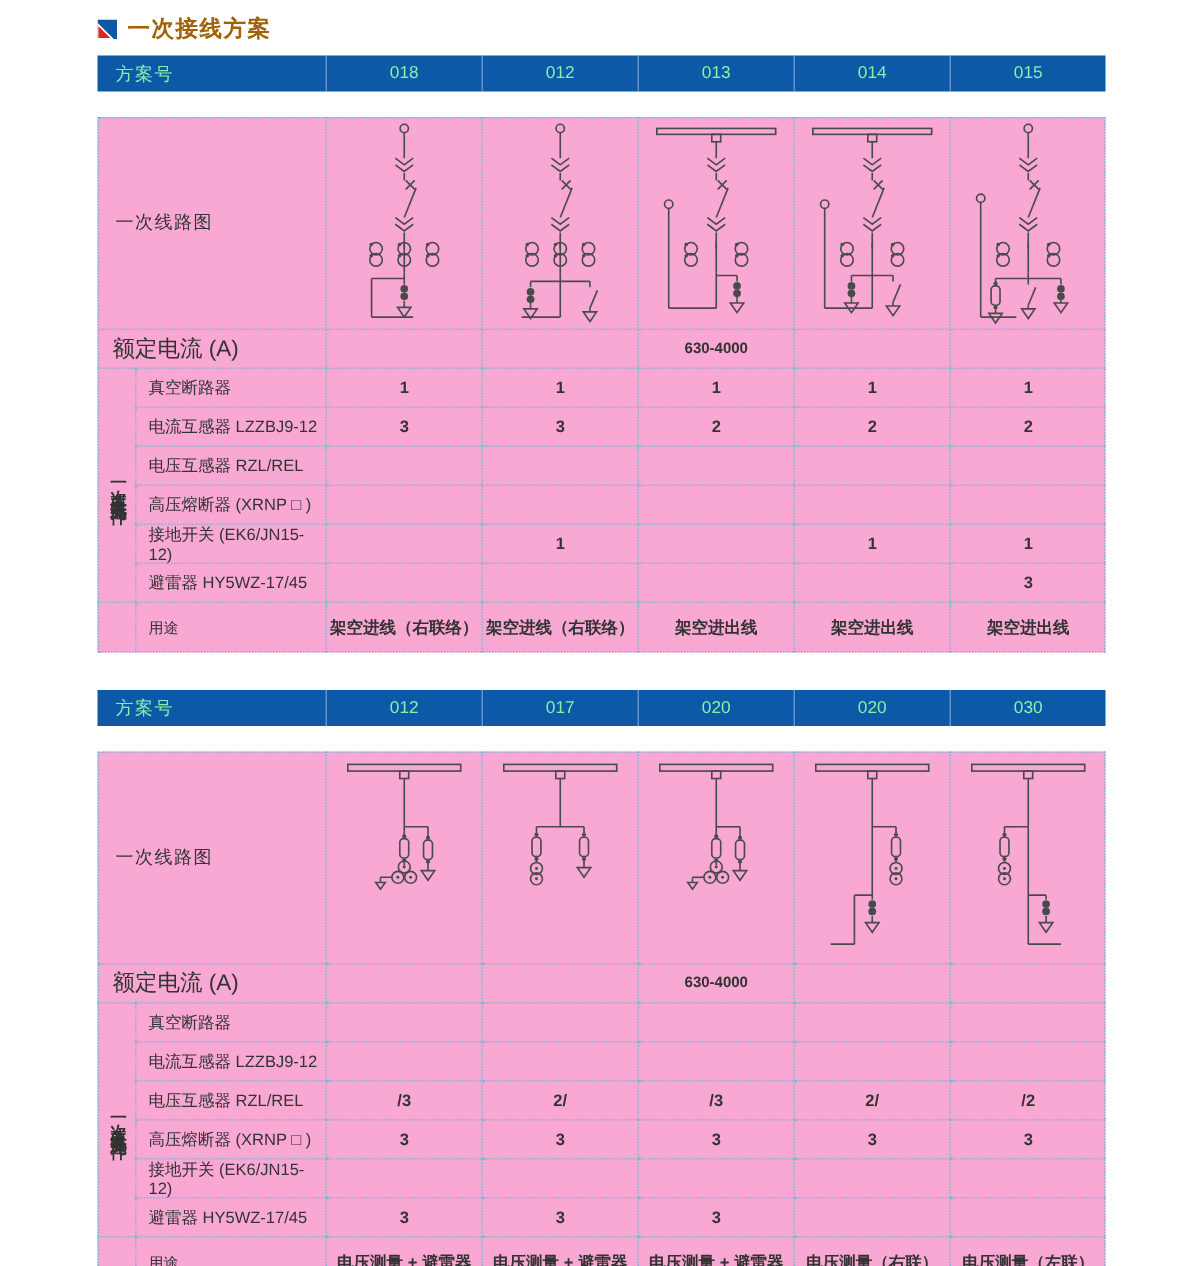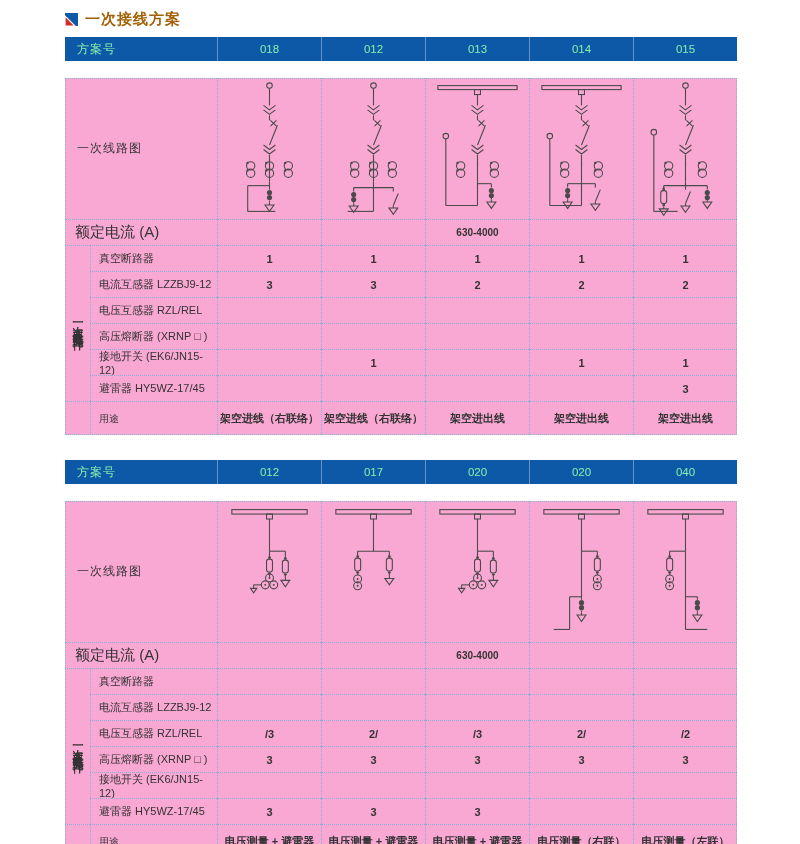--- a/index.html
+++ b/index.html
@@ -335,21 +335,21 @@
   </div>
 </section>
 
 <section class="tbl" id="t2">
   <div class="thead">
     <div class="th label">方案号</div>
     <div class="th col">012</div>
     <div class="th col">017</div>
     <div class="th col">020</div>
     <div class="th col">020</div>
-    <div class="th col">040</div>
+    <div class="th col">030</div>
   </div>
   <div class="tbody">
     <div class="drow">
       <div class="cell dlabel">一次线路图</div>
       <div class="cell dcell">
           <svg viewBox="0 0 104 141">
             <rect x="14" y="8" width="76" height="4.5" rx="0" fill="none" stroke="#4a4a4a" stroke-width="1.1"></rect>
             <rect x="49" y="12.5" width="6" height="5" rx="0" fill="none" stroke="#4a4a4a" stroke-width="1.1"></rect>
             <line x1="52" y1="17.5" x2="52" y2="50" fill="none" stroke="#4a4a4a" stroke-width="1.1"></line>
             <line x1="52" y1="50" x2="68" y2="50" fill="none" stroke="#4a4a4a" stroke-width="1.1"></line>

